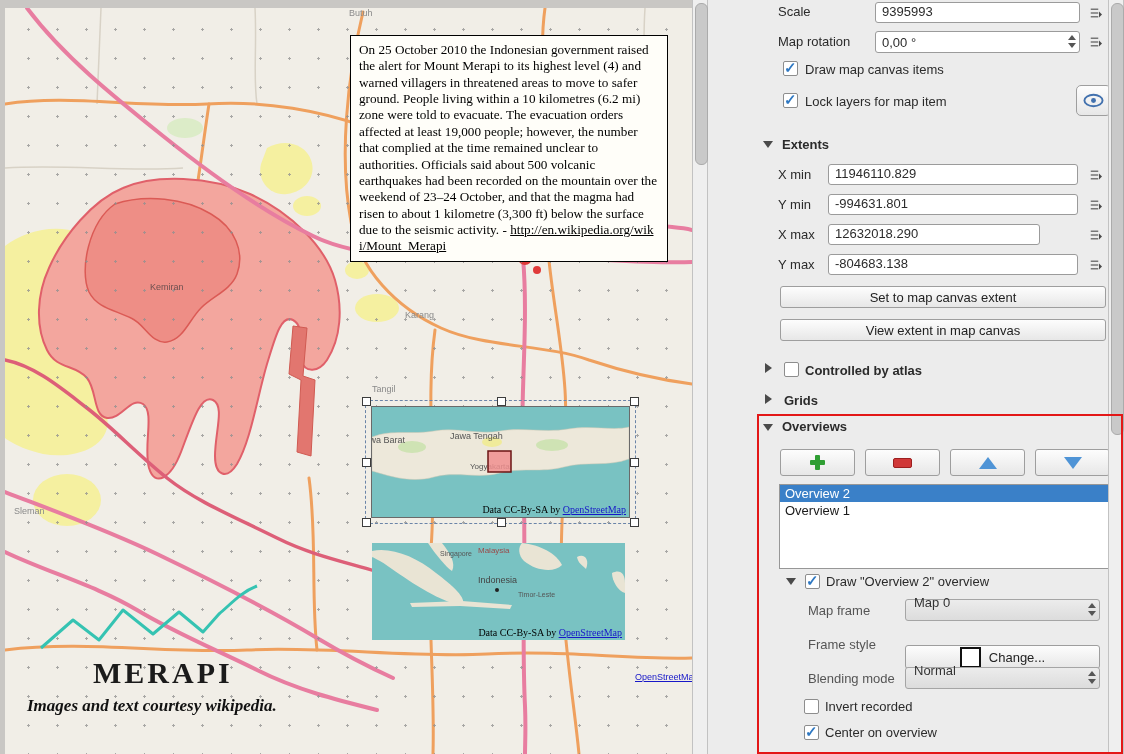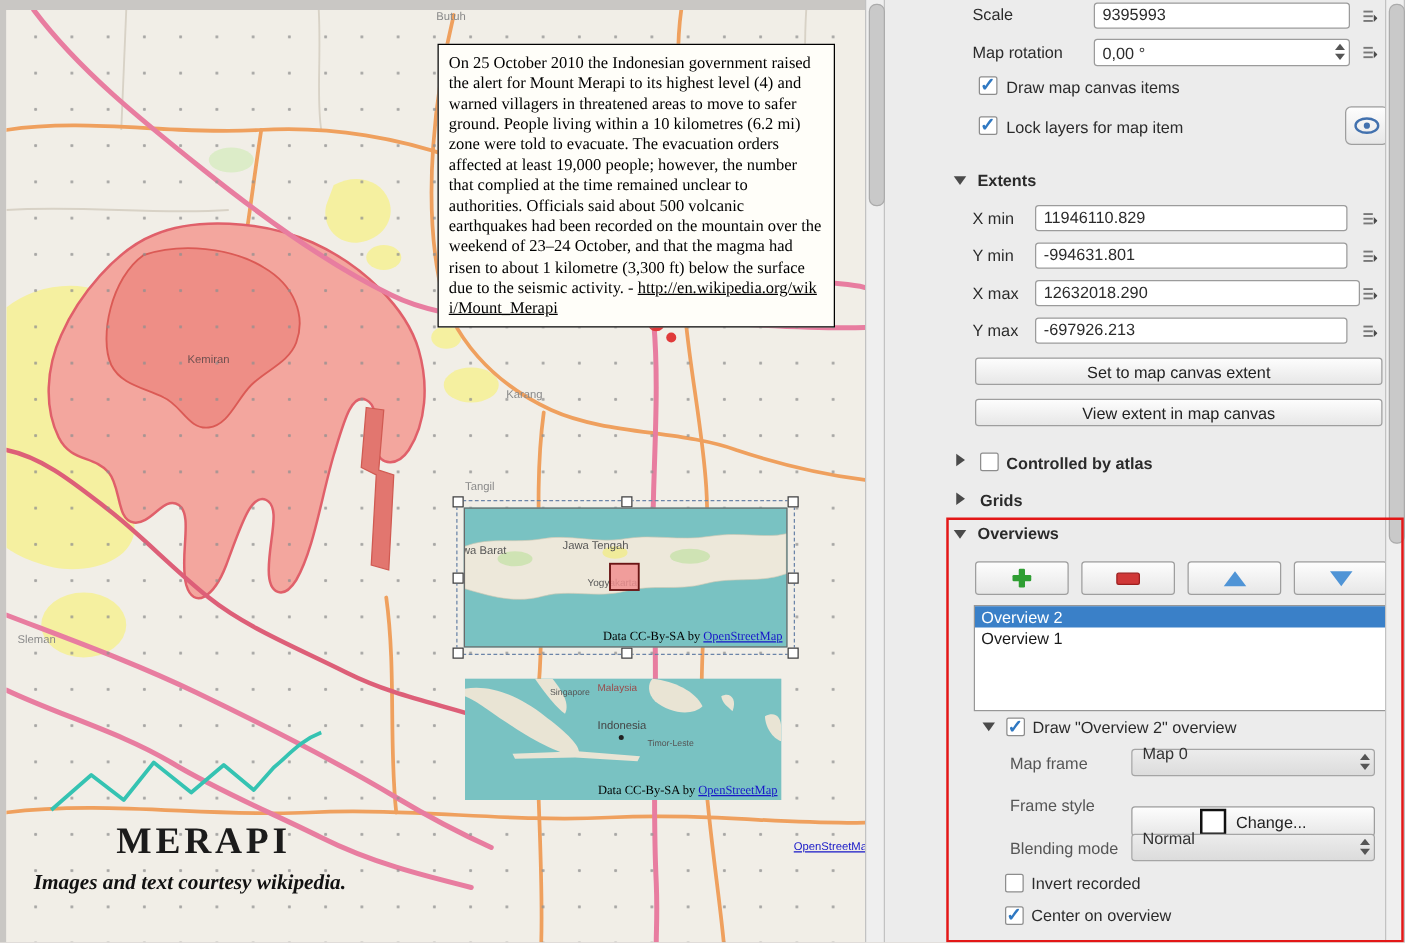--- a/index.html
+++ b/index.html
@@ -244,32 +244,32 @@
     <button class="override-btn" style="left:376px;top:194px;">
       <svg width="16" height="16" viewBox="0 0 16 16">
         <rect x="1" y="2" width="10" height="2" fill="#777"></rect>
           <rect x="1" y="7" width="10" height="2" fill="#777"></rect>
         <rect x="1" y="12" width="10" height="2" fill="#777"></rect>
           <path d="M12,6 L16,10 L12,14 Z" fill="#4a4a4a"></path>
       </svg>
     </button>
 
     <span class="lbl" style="left:70px;top:227px;">X max</span>
-    <div class="input" style="left:120px;top:224px;width:260px;">12632018.290</div>
+    <div class="input" style="left:120px;top:224px;width:212px;">12632018.290</div>
     <button class="override-btn" style="left:376px;top:224px;">
       <svg width="16" height="16" viewBox="0 0 16 16">
         <rect x="1" y="2" width="10" height="2" fill="#777"></rect>
           <rect x="1" y="7" width="10" height="2" fill="#777"></rect>
         <rect x="1" y="12" width="10" height="2" fill="#777"></rect>
           <path d="M12,6 L16,10 L12,14 Z" fill="#4a4a4a"></path>
       </svg>
     </button>
 
     <span class="lbl" style="left:70px;top:257px;">Y max</span>
-    <div class="input" style="left:120px;top:254px;width:250px;">-697926.213</div>
+    <div class="input" style="left:120px;top:254px;width:250px;">-804683.138</div>
     <button class="override-btn" style="left:376px;top:254px;">
       <svg width="16" height="16" viewBox="0 0 16 16">
         <rect x="1" y="2" width="10" height="2" fill="#777"></rect>
           <rect x="1" y="7" width="10" height="2" fill="#777"></rect>
         <rect x="1" y="12" width="10" height="2" fill="#777"></rect>
           <path d="M12,6 L16,10 L12,14 Z" fill="#4a4a4a"></path>
       </svg>
     </button>
 
     <button class="btn" style="left:72px;top:286px;width:326px;height:22px;">Set to map canvas extent</button>

